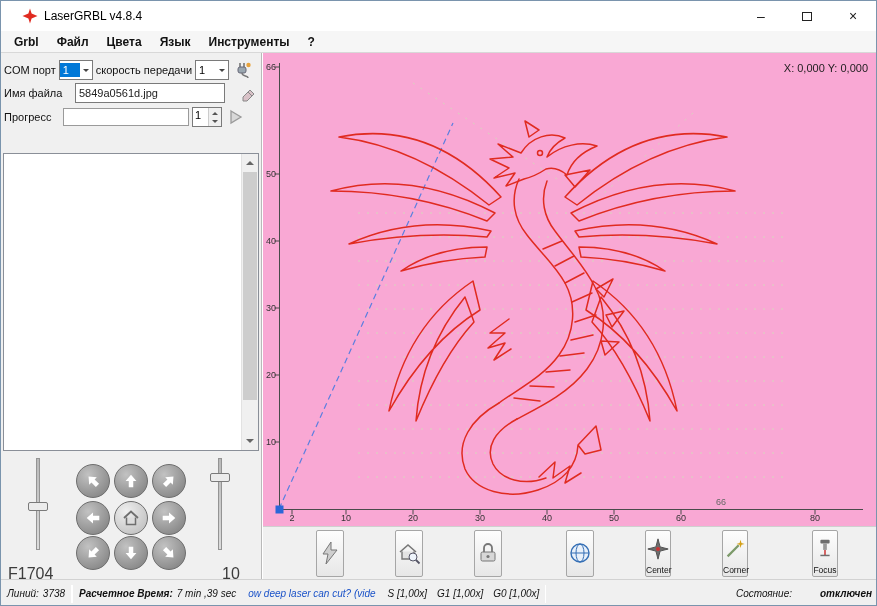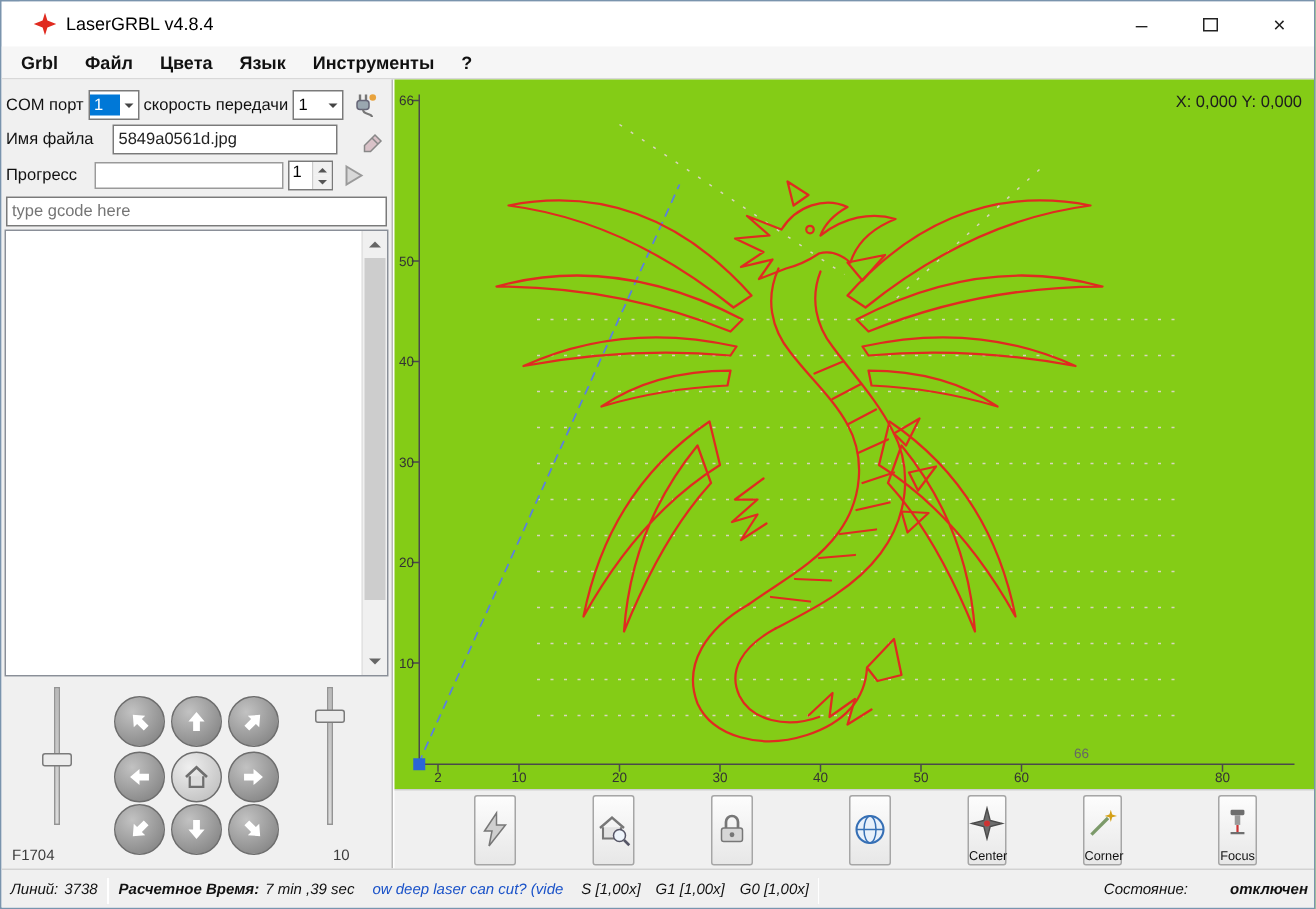--- a/index.html
+++ b/index.html
@@ -66,24 +66,24 @@
              border:1px solid #6d6d6d; display:flex; align-items:center; justify-content:center; }
   .jog-home { background:radial-gradient(circle at 35% 30%, #efefef, #c3c3c3 80%); }
   .rot-nw { transform:rotate(-45deg); } .rot-ne { transform:rotate(45deg); }
   .rot-w { transform:rotate(-90deg); } .rot-e { transform:rotate(90deg); }
   .rot-sw { transform:rotate(-135deg); } .rot-s { transform:rotate(180deg); } .rot-se { transform:rotate(135deg); }
   .rot { display:flex; }
   .slider-track { position:absolute; width:4px; height:92px; top:405px;
                   background:linear-gradient(#b9b9b9,#dcdcdc); border:1px solid #949494; }
   .slider-thumb { position:absolute; width:20px; height:9px; background:#ececec;
                   border:1px solid #7a7a7a; border-radius:2px; }
-  .slider-label { position:absolute; top:512px; font-size:10px; color:#3c3c3c; }
-
-  
-  .preview { position:absolute; left:262px; top:52px; width:615px; height:473px; background:#84cc16; }
+  .slider-label { position:absolute; top:512px; font-size:16px; color:#3c3c3c; }
+
+  
+  .preview { position:absolute; left:262px; top:52px; width:615px; height:473px; background:#f9a8d4; }
   .coords { position:absolute; top:9px; right:10px; font-size:11px; color:#1d1d1d; }
   .preview svg.canvas { position:absolute; left:0; top:0; }
 
   
   .preview-toolbar { position:absolute; left:262px; top:525px; width:615px; height:53px;
                      background:#f0f0f0; border-top:1px solid #cfcfcf;
                      display:flex; align-items:center; padding:0 5px; gap:3px; }
   .tb-btn { width:47px; height:47px; border:1px solid #a6a6a6; border-radius:2px;
             background:linear-gradient(#fdfdfd,#e7e7e7); position:relative;
             display:flex; align-items:center; justify-content:center;margin-left:48px; }
@@ -189,23 +189,20 @@
           </span>
       </span>
     </div>
     <button class="mini-btn">
       <svg width="18" height="18" viewBox="0 0 18 18">
         <path d="M4,3 L14,9 L4,15 Z" fill="#d8d8d8" stroke="#9a9a9a" stroke-width="1.3"></path>
       </svg>
     </button>
   </div>
 
-  <div class="lp-row row-gcode">
-    <input class="text-input" placeholder="type gcode here" style="">
-  </div>
 
   <div class="log-box">
     <div class="scrollbar">
       <div class="sb-btn sb-up">
           <i></i>
         </div>
       <div class="sb-thumb"></div>
       <div class="sb-btn sb-dn">
           <i></i>
         </div>

